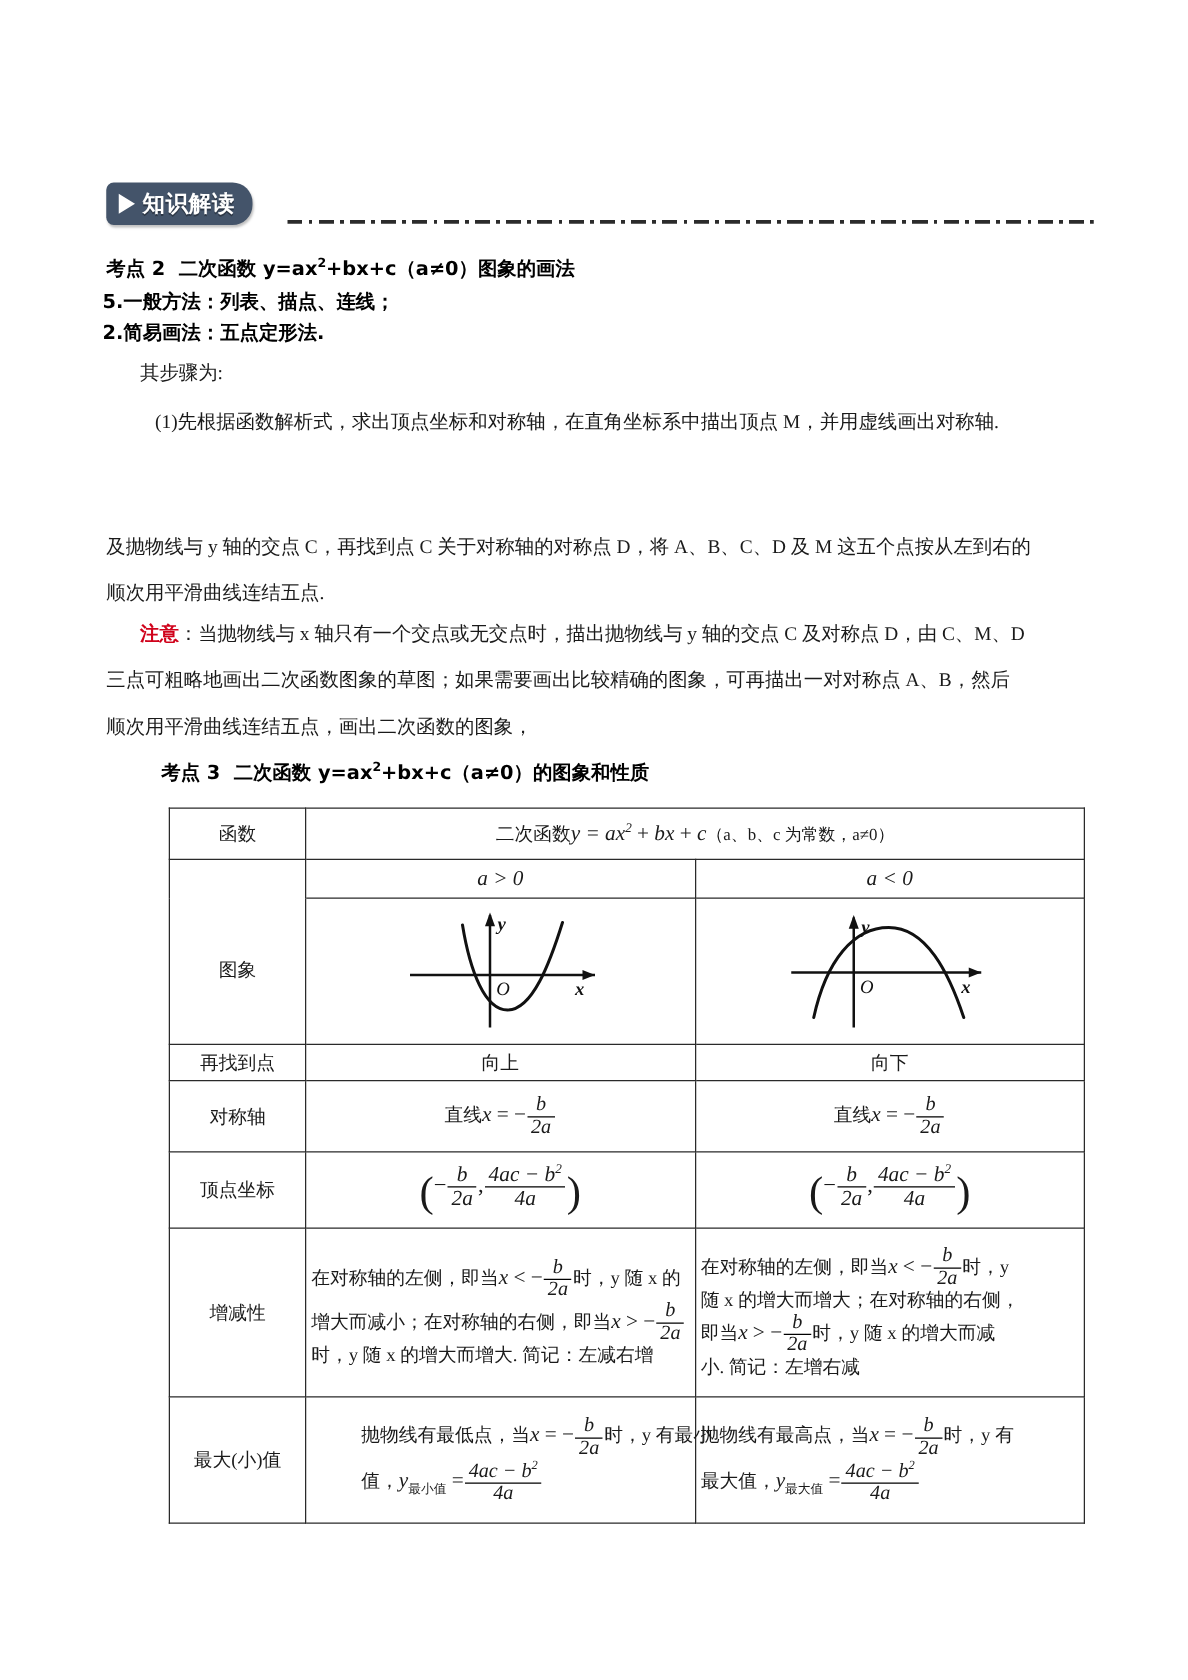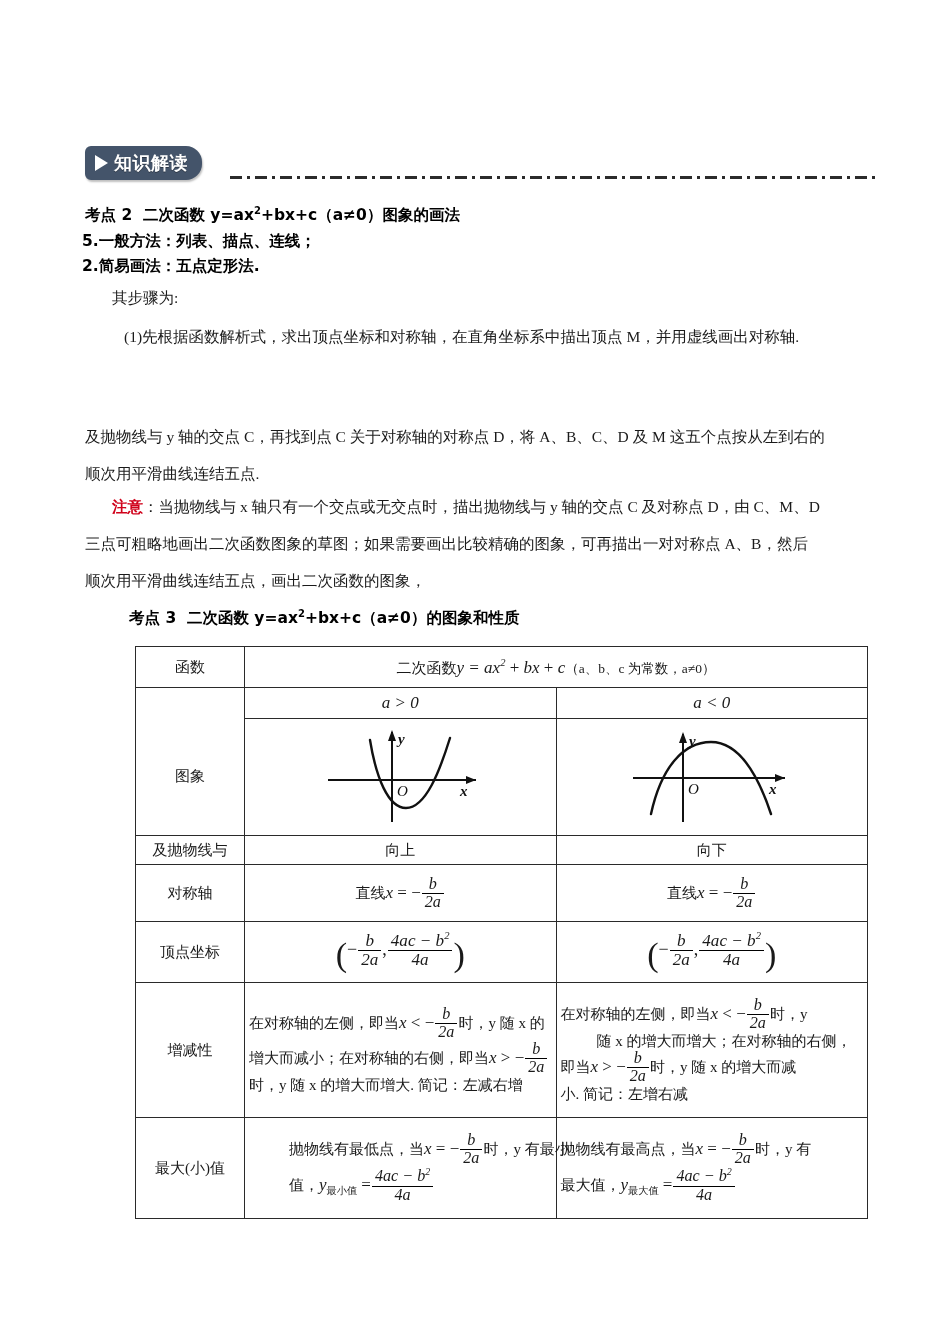--- a/index.html
+++ b/index.html
@@ -228,21 +228,21 @@
           <polygon points="76,10 72,21 80,21" fill="#111"></polygon>
           <path d="M44,92 C54,46 76,20 104,20 C134,20 152,56 164,92" fill="none" stroke="#111" stroke-width="2.4" stroke-linecap="round"></path>
           <text x="81" y="72" font-family="Liberation Serif, serif" font-style="italic" font-size="15" fill="#111">O</text>
           <text x="162" y="72" font-family="Liberation Serif, serif" font-style="italic" font-weight="bold" font-size="15" fill="#111">x</text>
           <text x="82" y="24" font-family="Liberation Serif, serif" font-style="italic" font-weight="bold" font-size="15" fill="#111">y</text>
         </svg>
       </td>
     </tr>
 
     <tr>
-      <td class="lbl">及抛物线与</td>
+      <td class="lbl">再找到点</td>
       <td class="ctr" style="height:24px;">向上</td>
       <td class="ctr">向下</td>
     </tr>
 
     <tr>
       <td class="lbl">对称轴</td>
       <td class="ctr" style="height:52px;">
         <span>直线</span><span class="mexp">x <span class="op">= −</span><span class="frac"><span class="num">b</span><span class="den">2a</span></span></span>
       </td>
       <td class="ctr">
@@ -272,21 +272,21 @@
         </div>
         <div class="nowrapline">
           <span>增大而减小；在对称轴的右侧，即当</span><span class="mexp">x <span class="op">&gt; −</span><span class="frac"><span class="num">b</span><span class="den">2a</span></span></span>
         </div>
         <div class="nowrapline" style="line-height:1.2;">时，y 随 x 的增大而增大. 简记：左减右增</div>
       </td>
       <td class="cellpad">
         <div class="nowrapline">
           <span>在对称轴的左侧，即当</span><span class="mexp">x <span class="op">&lt; −</span><span class="frac"><span class="num">b</span><span class="den">2a</span></span></span><span>时，y</span>
         </div>
-        <div class="nowrapline" style="line-height:1.2;margin-left:36px;">随 x 的增大而增大；在对称轴的右侧，</div>
+        <div class="nowrapline" style="line-height:1.2;">随 x 的增大而增大；在对称轴的右侧，</div>
         <div class="nowrapline">
           <span>即当</span><span class="mexp">x <span class="op">&gt; −</span><span class="frac"><span class="num">b</span><span class="den">2a</span></span></span><span>时，y 随 x 的增大而减</span>
         </div>
         <div class="nowrapline" style="line-height:1.2;">小. 简记：左增右减</div>
       </td>
     </tr>
 
     <tr>
       <td class="lbl">最大(小)值</td>
       <td class="cellpad" style="height:96px;padding-left:44px;">

